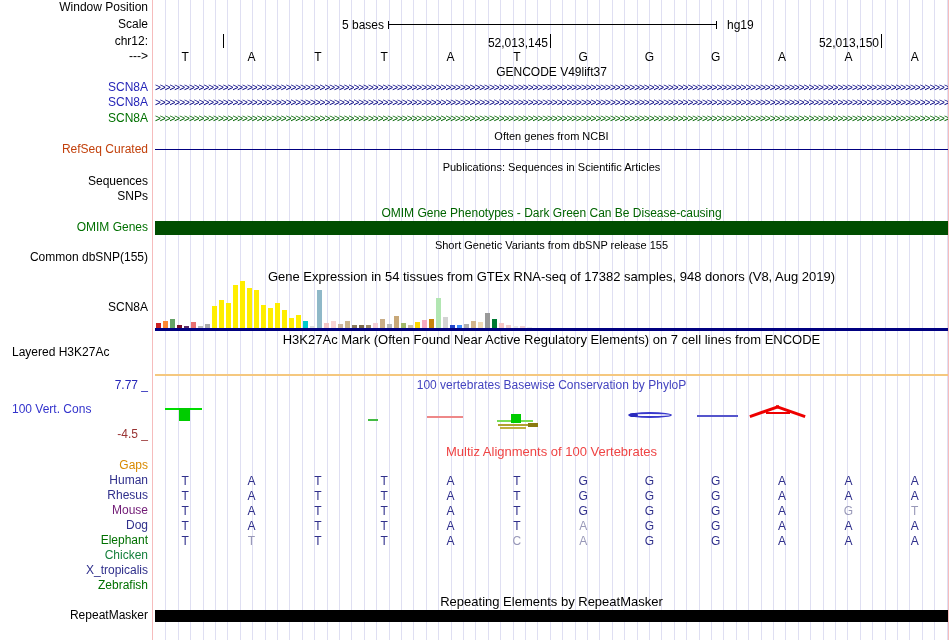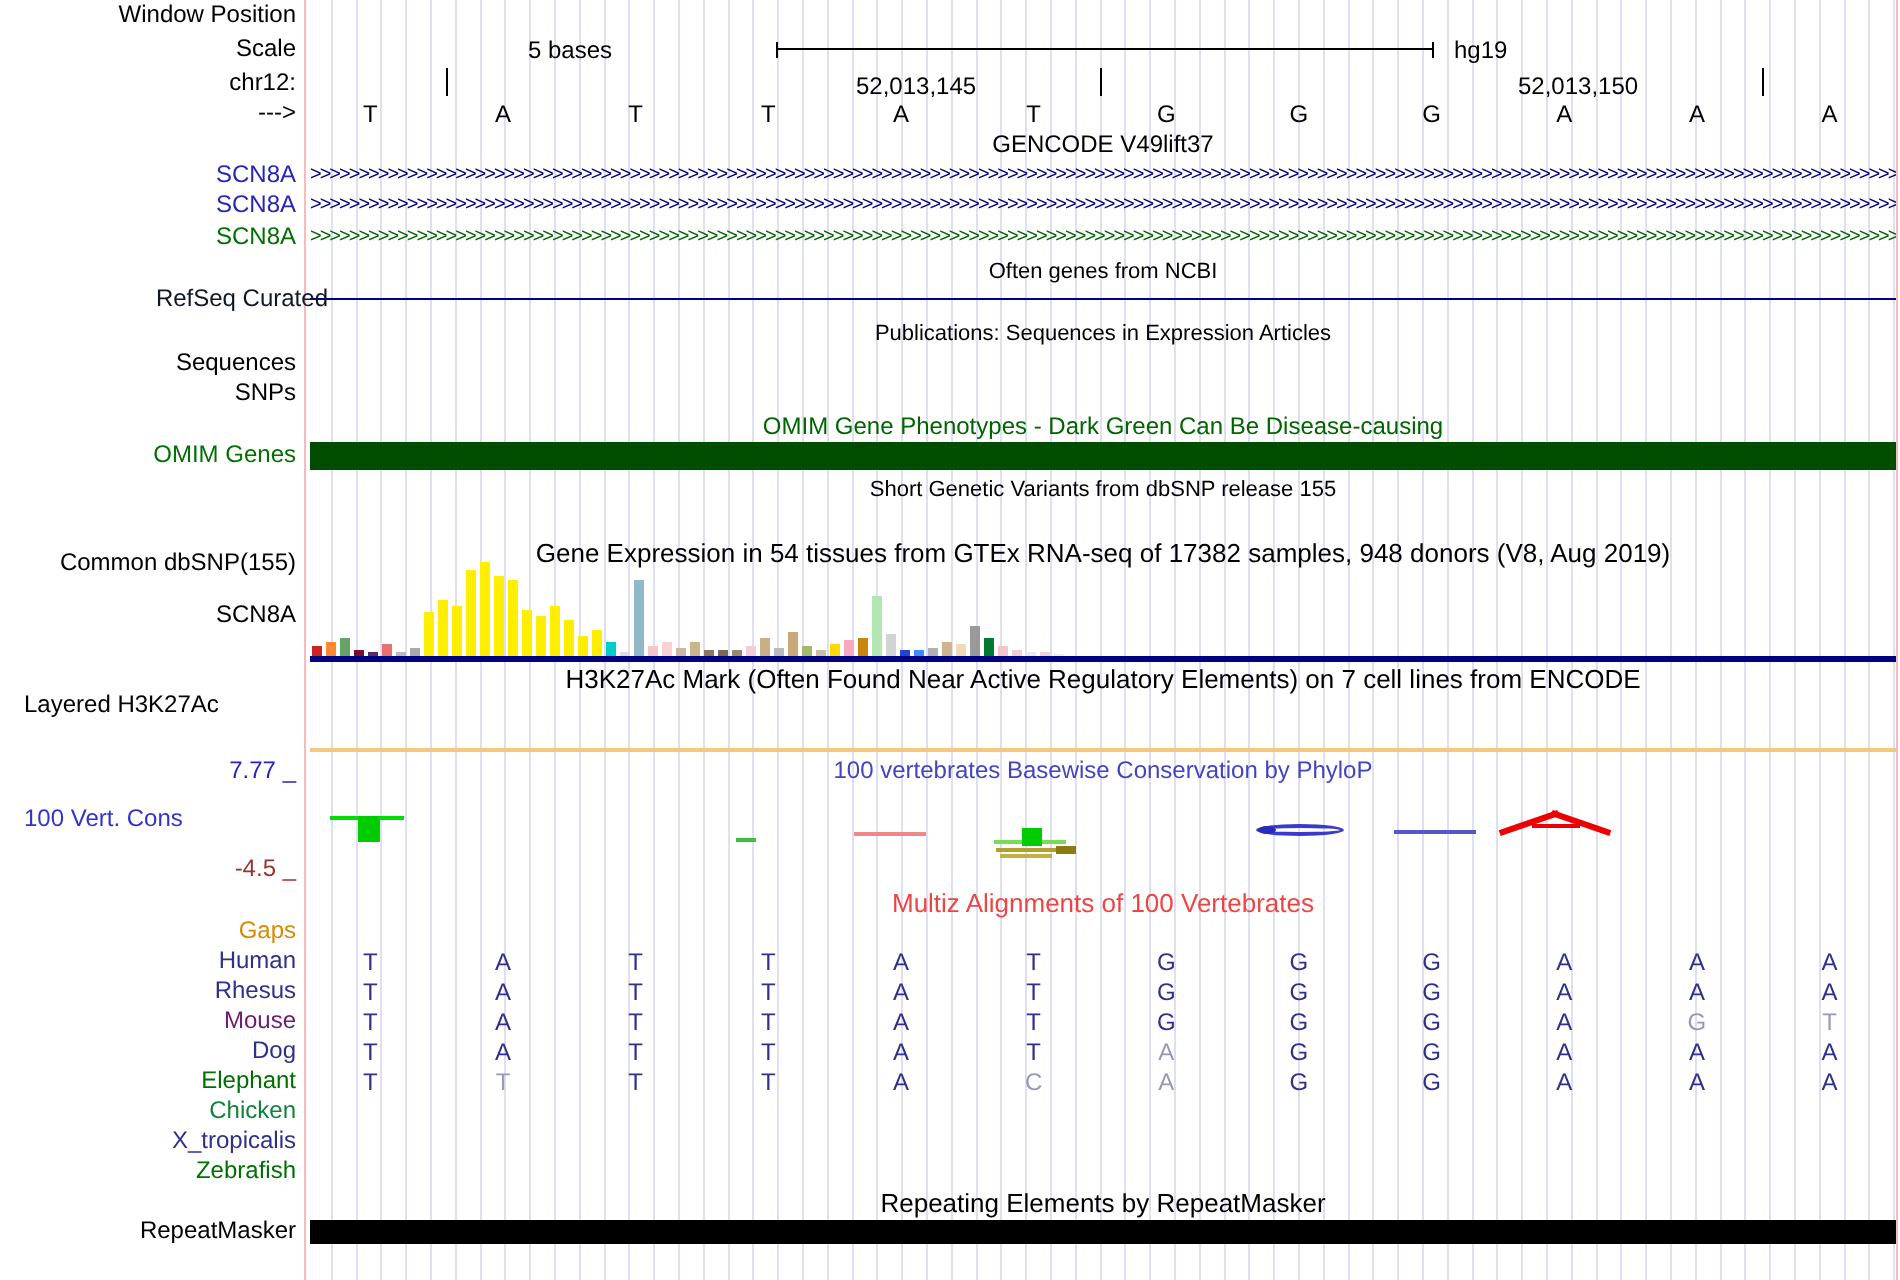--- a/index.html
+++ b/index.html
@@ -14,21 +14,21 @@
   .ttl{position:absolute;left:155px;width:793px;text-align:center;white-space:nowrap;z-index:3;line-height:13px;}
   .hline{position:absolute;z-index:2;}
   .tick{position:absolute;width:1px;background:#000;z-index:3;}
   .baserow{position:absolute;left:152px;width:796px;display:flex;z-index:3;}
   .baserow span{flex:1;text-align:center;font-size:12px;line-height:14px;}
   .generow{position:absolute;left:155px;width:793px;height:10px;overflow:hidden;z-index:2;
     font-size:10px;line-height:9px;letter-spacing:-1px;white-space:nowrap;}
   .gtexbars{position:absolute;left:156px;top:281px;height:47px;display:flex;align-items:flex-end;z-index:2;}
   .gtexbars i{display:block;width:5px;margin-right:2px;}
   .mark{position:absolute;z-index:3;}
-  .rlabel{position:absolute;width:120px;text-align:left;font-size:12px;white-space:nowrap;z-index:3;}
+  .rlabel{position:absolute;width:120px;text-align:right;font-size:12px;white-space:nowrap;z-index:3;}
 </style>
 </head>
 <body>
 
 <div class="browser">
 
   <div class="guides"></div>
   <div class="sep" style="left:152px"></div>
   <div class="sep" style="left:948px"></div>
 
@@ -224,45 +224,45 @@
   <div class="hline" style="left:155px;top:610px;width:793px;height:12px;background:#000"></div>
 
   <div id="labels">
       <div class="lbl" style="top: 1px; color: rgb(0, 0, 0);">Window Position</div>
       <div class="lbl" style="top: 18px; color: rgb(0, 0, 0);">Scale</div>
       <div class="lbl" style="top: 35px; color: rgb(0, 0, 0);">chr12:</div>
       <div class="lbl" style="top: 50px; color: rgb(0, 0, 0);">---&gt;</div>
       <div class="lbl" style="top: 81px; color: rgb(38, 38, 184);">SCN8A</div>
       <div class="lbl" style="top: 96px; color: rgb(38, 38, 184);">SCN8A</div>
       <div class="lbl" style="top: 112px; color: rgb(0, 112, 0);">SCN8A</div>
-      <div class="lbl" style="top: 143px; color: #0f172a; padding-left: 16px;">RefSeq Curated</div>
+      <div class="lbl" style="top: 143px; color: #c2410c;">RefSeq Curated</div>
       <div class="lbl" style="top: 175px; color: rgb(0, 0, 0);">Sequences</div>
       <div class="lbl" style="top: 190px; color: rgb(0, 0, 0);">SNPs</div>
       <div class="lbl" style="top: 221px; color: rgb(0, 112, 0);">OMIM Genes</div>
-      <div class="lbl" style="top: 251px; color: rgb(0, 0, 0); margin-top: 24px;">Common dbSNP(155)</div>
+      <div class="lbl" style="top: 251px; color: rgb(0, 0, 0);">Common dbSNP(155)</div>
       <div class="lbl" style="top: 301px; color: rgb(0, 0, 0);">SCN8A</div>
       <div class="lbl left-align" style="top: 346px; color: rgb(0, 0, 0);">Layered H3K27Ac</div>
       <div class="lbl" style="top: 379px; color: rgb(38, 38, 184);">7.77 _</div>
       <div class="lbl left-align" style="top: 403px; color: rgb(51, 51, 204);">100 Vert. Cons</div>
       <div class="lbl" style="top: 428px; color: rgb(153, 51, 51);">-4.5 _</div>
       <div class="lbl" style="top: 459px; color: rgb(216, 138, 0);">Gaps</div>
       <div class="lbl" style="top: 474px; color: rgb(48, 48, 140);">Human</div>
       <div class="lbl" style="top: 489px; color: rgb(48, 48, 140);">Rhesus</div>
       <div class="lbl" style="top: 504px; color: #701a75;">Mouse</div>
       <div class="lbl" style="top: 519px; color: rgb(48, 48, 140);">Dog</div>
       <div class="lbl" style="top: 534px; color: rgb(0, 112, 0);">Elephant</div>
       <div class="lbl" style="top: 549px; color: #15803d;">Chicken</div>
       <div class="lbl" style="top: 564px; color: rgb(48, 48, 140);">X_tropicalis</div>
       <div class="lbl" style="top: 579px; color: rgb(0, 112, 0);">Zebrafish</div>
       <div class="lbl" style="top: 609px; color: rgb(0, 0, 0);">RepeatMasker</div>
     </div>
   <div id="titles">
       <div class="ttl" style="top: 66px; color: rgb(0, 0, 0); font-size: 12px;">GENCODE V49lift37</div>
       <div class="ttl" style="top: 130px; color: rgb(0, 0, 0); font-size: 11px;">Often genes from NCBI</div>
-      <div class="ttl" style="top: 161px; color: rgb(0, 0, 0); font-size: 11px;">Publications: Sequences in Expression Articles</div>
+      <div class="ttl" style="top: 161px; color: rgb(0, 0, 0); font-size: 11px;">Publications: Sequences in Scientific Articles</div>
       <div class="ttl" style="top: 207px; color: rgb(0, 100, 0); font-size: 12px;">OMIM Gene Phenotypes - Dark Green Can Be Disease-causing</div>
       <div class="ttl" style="top: 239px; color: rgb(0, 0, 0); font-size: 11px;">Short Genetic Variants from dbSNP release 155</div>
       <div class="ttl" style="top: 270px; color: rgb(0, 0, 0); font-size: 13px;">Gene Expression in 54 tissues from GTEx RNA-seq of 17382 samples, 948 donors (V8, Aug 2019)</div>
       <div class="ttl" style="top: 333px; color: rgb(0, 0, 0); font-size: 13px;">H3K27Ac Mark (Often Found Near Active Regulatory Elements) on 7 cell lines from ENCODE</div>
       <div class="ttl" style="top: 379px; color: rgb(68, 68, 192); font-size: 12px;">100 vertebrates Basewise Conservation by PhyloP</div>
       <div class="ttl" style="top: 445px; color: #ef4444; font-size: 13px;">Multiz Alignments of 100 Vertebrates</div>
       <div class="ttl" style="top: 595px; color: rgb(0, 0, 0); font-size: 13px;">Repeating Elements by RepeatMasker</div>
     </div>
 </div>
 

